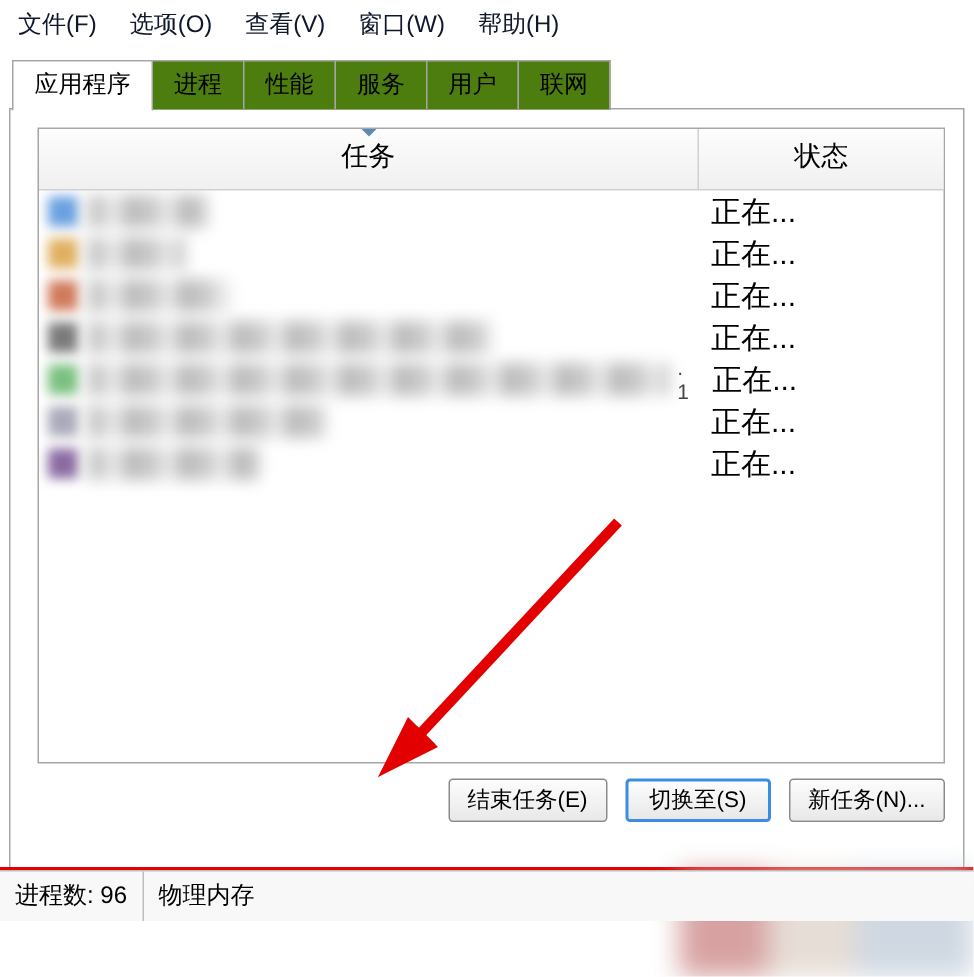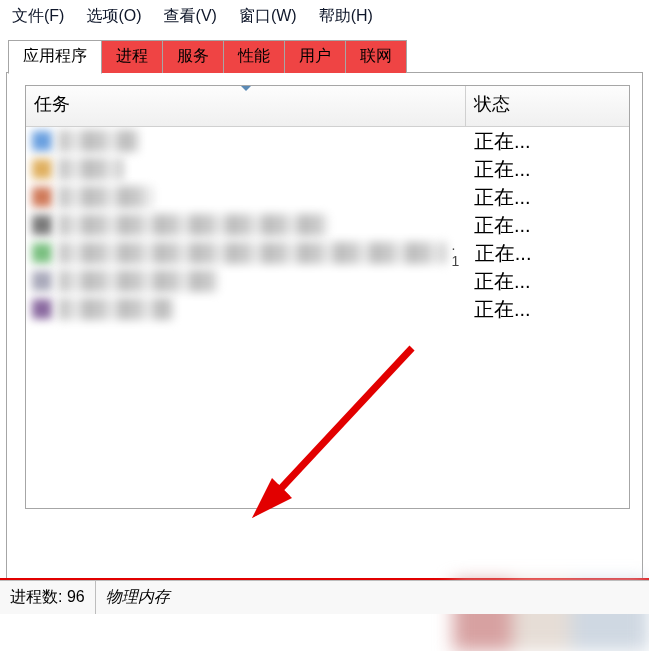--- a/index.html
+++ b/index.html
@@ -25,21 +25,21 @@
     align-items: flex-end;
     margin-left: 8px;
     margin-top: 2px;
     position: relative;
     z-index: 2;
   }
   .tab {
     border: 1px solid #a6a6a6;
     border-bottom: none;
     padding: 5px 14px 6px 14px;
-    background: #ef4444;
+    background: #4d7c0f;
     margin-right: -1px;
     cursor: default;
     font-size: 16px;
   }
   .tab.active {
     background: #ffffff;
     border-bottom: 1px solid #fff;
     position: relative;
     top: 1px;
   }
@@ -55,20 +55,21 @@
   .listview {
     border: 1px solid #a6a6a6;
     height: 424px;
     background: #fff;
     position: relative;
   }
   .lv-header {
     display: flex;
     border-bottom: 1px solid #d0d0d0;
     background: linear-gradient(#fdfdfd, #f0f0f0);
+    text-align: center;
   }
   .lv-col {
     padding: 6px 8px 10px 8px;
     border-right: 1px solid #d0d0d0;
     font-size: 18px;
   }
   .lv-col.task { flex: 0 0 440px; position: relative; }
   .lv-col.status { flex: 1; border-right: none; font-family: Liberation Serif, serif; }
   .sort-arrow {
     position: absolute;
@@ -156,21 +157,21 @@
     width: 649px;
     display: flex;
     border-top: 1px solid #bdbdbd;
     font-size: 16px;
     background: #f8f8f8;
   }
   .status-seg {
     padding: 6px 10px;
     border-right: 1px solid #bdbdbd;
   }
-  .status-seg:last-child { border-right: none; font-style: italic; }
+  .status-seg:last-child { border-right: none; }
   .bottom-blur {
     position: absolute;
     top: 581px;
     left: 453px;
     width: 196px;
     height: 70px;
     filter: blur(9px);
     background: linear-gradient(90deg,#d7a1a1 0 30%,#e6ddd6 30% 60%,#cfd8e2 60% 100%);
   }
 </style>
@@ -181,22 +182,22 @@
   <span>文件(F)</span>
   <span>选项(O)</span>
   <span>查看(V)</span>
   <span>窗口(W)</span>
   <span>帮助(H)</span>
 </div>
 
 <div class="tabs">
   <div class="tab active">应用程序</div>
   <div class="tab">进程</div>
+  <div class="tab">性能</div>
   <div class="tab">服务</div>
-  <div class="tab">性能</div>
   <div class="tab">用户</div>
   <div class="tab">联网</div>
 </div>
 
 <div class="tabpanel-border">
 
   <div class="listview">
     <div class="lv-header">
       <div class="lv-col task">
         <span>任务</span>
@@ -254,20 +255,25 @@
       <div class="lv-row">
         <div class="cell-task">
             <span class="icon-pix" style="background:#8a6aa0"></span>
             <span class="pix" style="width:115px"></span>
           </div>
         <div class="cell-status">正在...</div>
       </div>
     </div>
   </div>
 
+  <div class="buttons-row">
+    <button class="btn">结束任务(E)</button>
+    <button class="btn highlight">切换至(S)</button>
+    <button class="btn">新任务(N)...</button>
+  </div>
 
 </div>
 
 <svg class="arrow" viewBox="0 0 200 200">
   <defs></defs>
   <line x1="170" y1="10" x2="30" y2="160" stroke="#e20000" stroke-width="7"></line>
   <polygon points="10,180 50,160 36,146" fill="#e20000"></polygon>
   <polygon points="10,180 30,140 48,158" fill="#e20000"></polygon>
 </svg>
 

